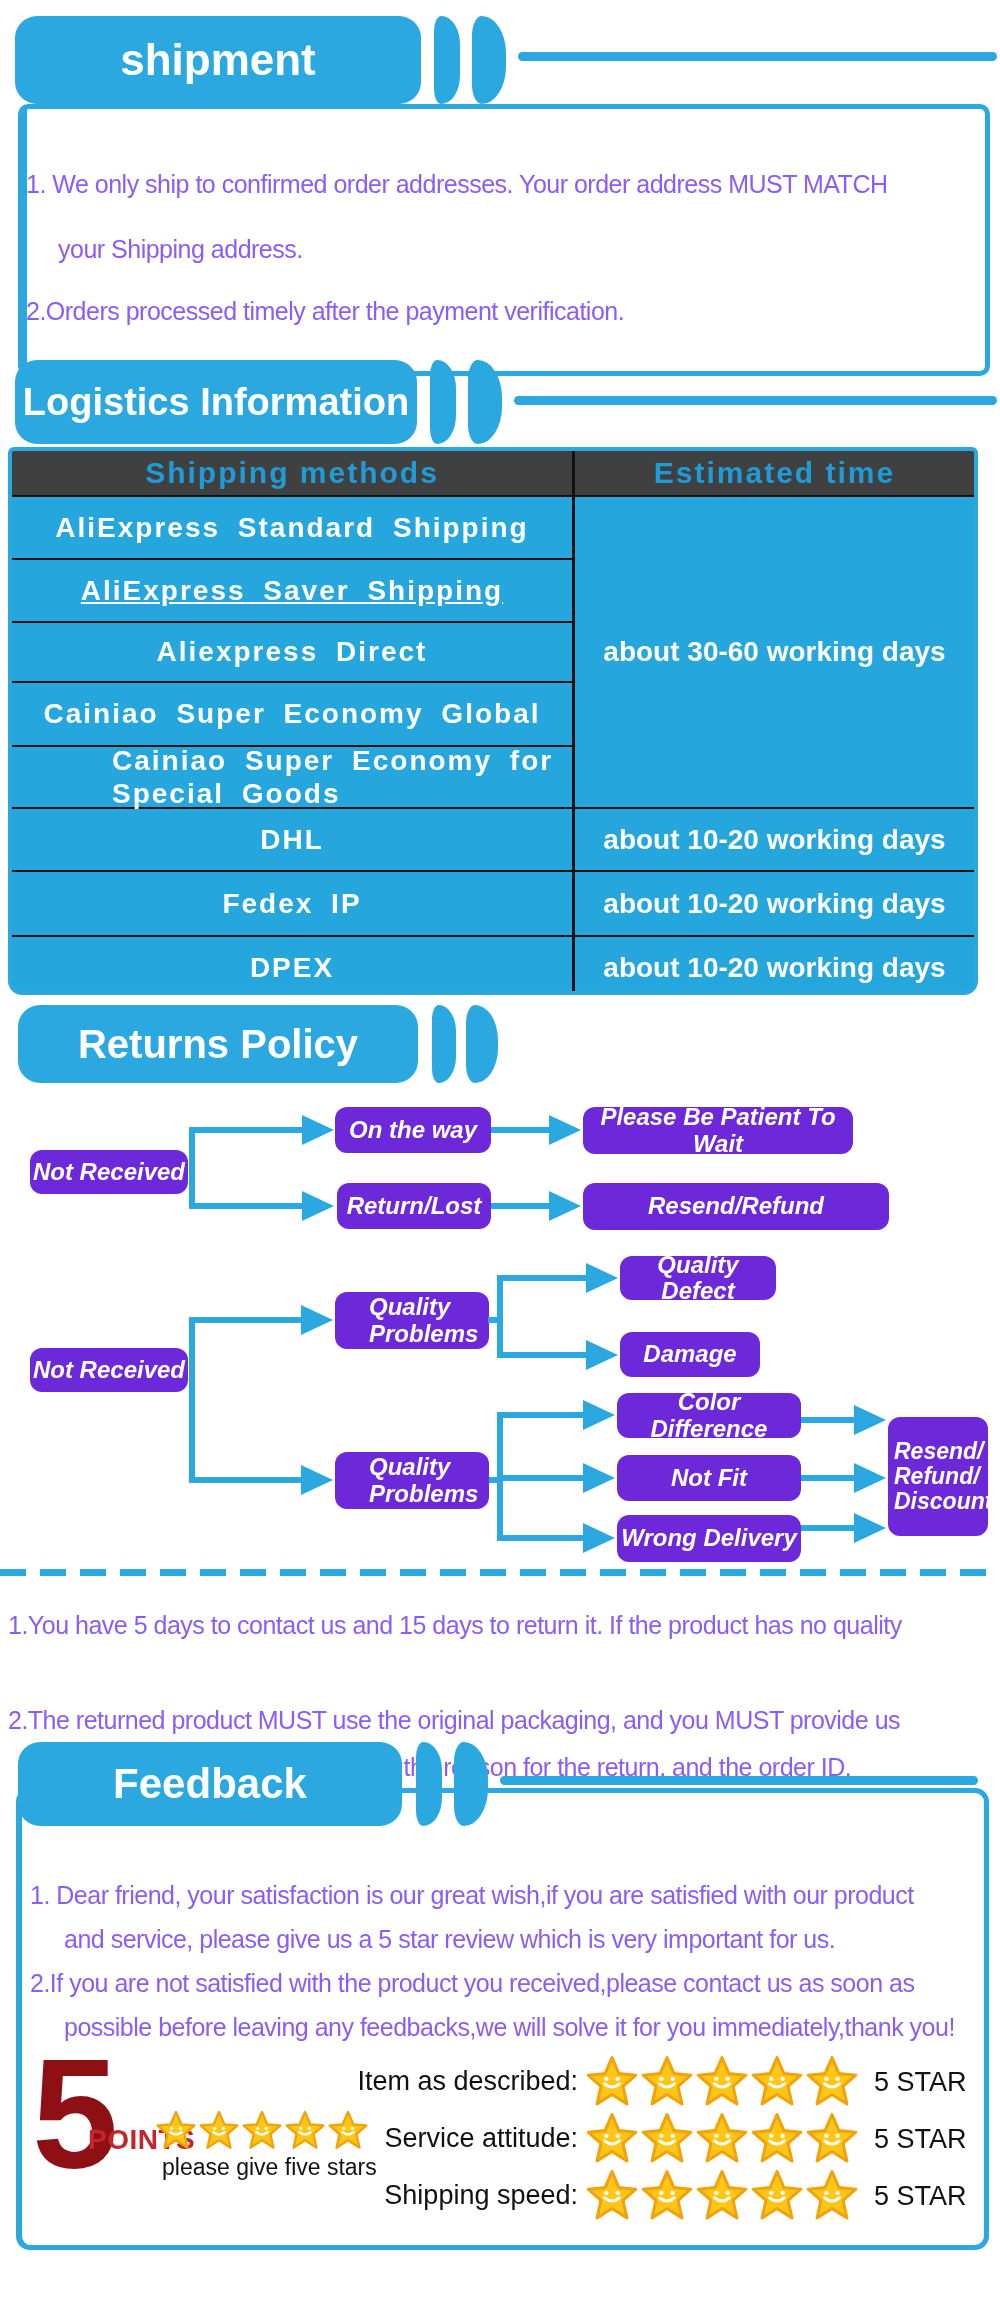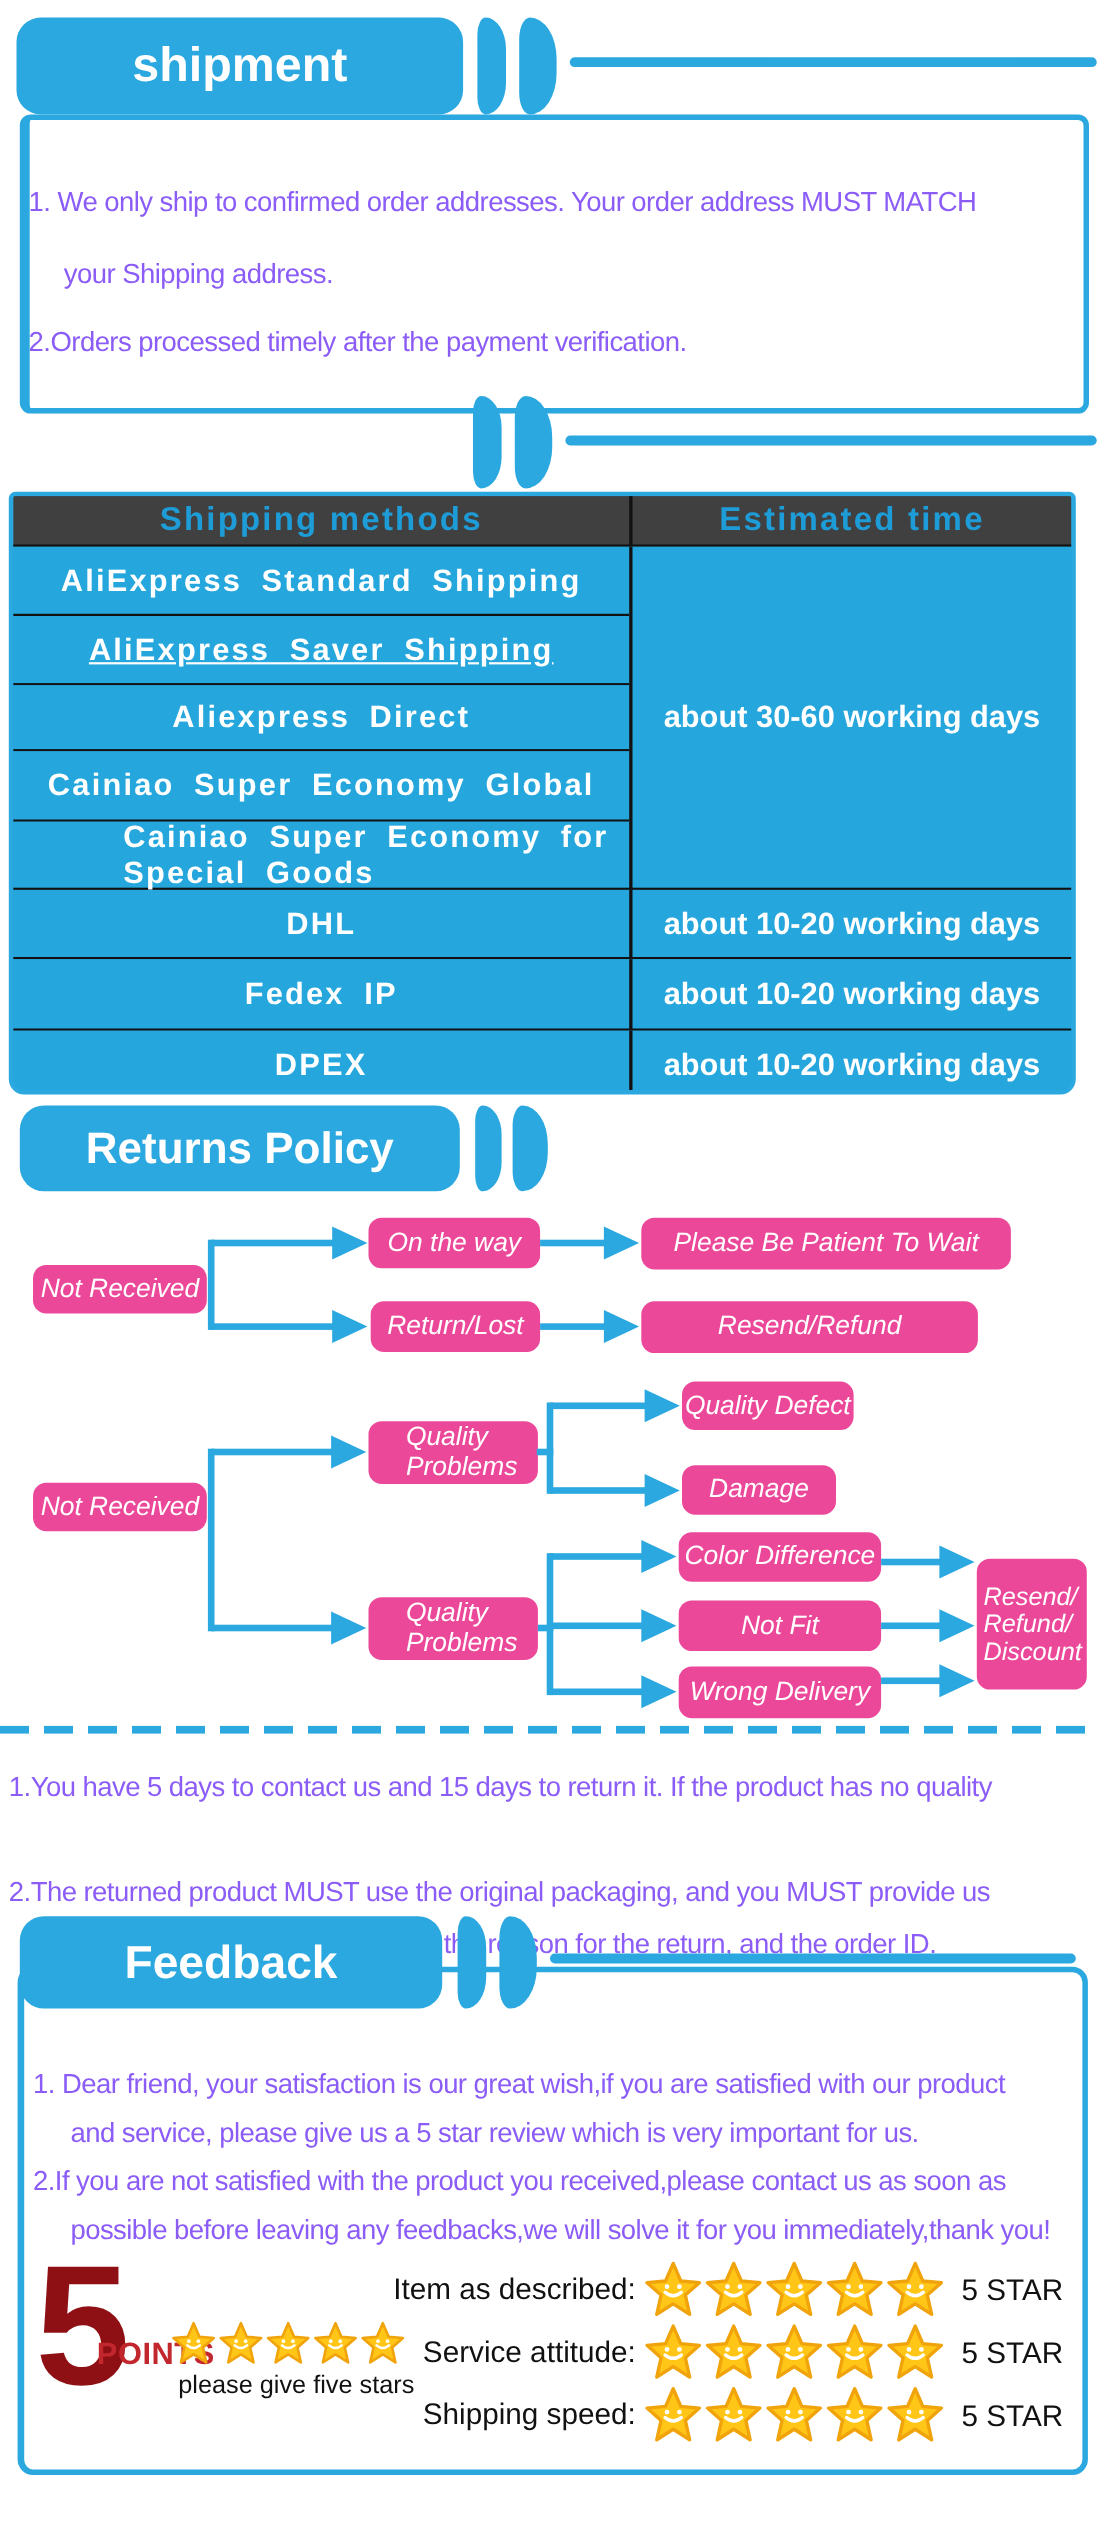--- a/index.html
+++ b/index.html
@@ -22,21 +22,21 @@
          display:flex;align-items:center;justify-content:center;border-bottom:2px solid #111;text-align:right;}
   .hcell.right{border-left:3px solid #111;}
   .mcell{background:#25A6DC;color:#fff;font-weight:bold;font-size:28px;letter-spacing:2px;word-spacing:8px;
          display:flex;align-items:center;justify-content:center;border-bottom:2px solid #111;}
   .mcell.last{border-bottom:none;}
   .tcell{background:#25A6DC;color:#fff;font-weight:bold;font-size:28px;border-left:3px solid #111;
          display:flex;align-items:center;justify-content:center;border-bottom:2px solid #111;}
   .tcell.last{border-bottom:none;}
   .twolines{justify-content:flex-start;padding-left:100px;text-align:left;line-height:1.18;}
   
-  .fbox{background:#ec4899;border-radius:12px;color:#fff;font-weight:normal;font-style:italic;
+  .fbox{background:#6d28d9;border-radius:12px;color:#fff;font-weight:bold;font-style:italic;
         font-size:24px;display:flex;align-items:center;justify-content:center;text-align:center;line-height:1.1;}
   .fbox.left{justify-content:flex-start;text-align:left;padding-left:34px;box-sizing:border-box;}
   .hline,.vline{background:#2BA8DF;}
   .arr{width:0;height:0;border-style:solid;border-width:15px 0 15px 32px;
        border-color:transparent transparent transparent #2BA8DF;}
   .dashrule{background:repeating-linear-gradient(90deg,#2BA8DF 0 26px,transparent 26px 40px);}
   
   .rlabel{font-size:27px;color:#111;text-align:right;}
   .rstar5{font-size:27px;color:#111;}
   .stars{display:flex;gap:3px;align-items:center;}
@@ -55,20 +55,23 @@
   </div>
   <div class="abs dshape" style="left:434px;top:16px;width:26px;height:88px;"></div>
   <div class="abs dshape" style="left:472px;top:16px;width:34px;height:88px;"></div>
   <div class="abs hrule" style="left:518px;top:52px;width:479px;height:9px;"></div>
 
   <div class="abs obox" style="left:18px;top:104px;width:958px;height:262px;"></div>
   <div class="abs note" style="left:26px;top:170px;">1. We only ship to confirmed order addresses. Your order address MUST MATCH</div>
   <div class="abs note" style="left:58px;top:235px;">your Shipping address.</div>
   <div class="abs note" style="left:26px;top:297px;">2.Orders processed timely after the payment verification.</div>
 
+  <div class="abs pill" style="left:15px;top:360px;width:402px;height:84px;font-size:38px;">
+    <span>Logistics Information</span>
+  </div>
   <div class="abs dshape" style="left:430px;top:360px;width:26px;height:84px;"></div>
   <div class="abs dshape" style="left:468px;top:360px;width:34px;height:84px;"></div>
   <div class="abs hrule" style="left:514px;top:396px;width:483px;height:9px;"></div>
 
   <div class="abs ltable" style="left:8px;top:447px;width:970px;height:548px;box-sizing:border-box;">
     <div class="hcell" style="grid-column:1;grid-row:1;">Shipping methods</div>
     <div class="hcell right" style="grid-column:2;grid-row:1;">Estimated time</div>
 
     <div class="mcell" style="grid-column:1;grid-row:2;">AliExpress Standard Shipping</div>
     <div class="mcell" style="grid-column:1;grid-row:3;text-decoration:underline;">AliExpress Saver Shipping</div>
@@ -97,21 +100,21 @@
   <div class="abs fbox" style="left:30px;top:1150px;width:158px;height:44px;">Not Received</div>
   <div class="abs vline" style="left:189px;top:1127px;width:6px;height:82px;"></div>
   <div class="abs hline" style="left:192px;top:1127px;width:113px;height:6px;"></div>
   <div class="abs hline" style="left:192px;top:1203px;width:113px;height:6px;"></div>
   <div class="abs arr" style="left:302px;top:1115px;"></div>
   <div class="abs arr" style="left:302px;top:1191px;"></div>
 
   <div class="abs fbox" style="left:335px;top:1107px;width:156px;height:46px;">On the way</div>
   <div class="abs hline" style="left:491px;top:1127px;width:61px;height:6px;"></div>
   <div class="abs arr" style="left:549px;top:1115px;"></div>
-  <div class="abs fbox" style="left:583px;top:1107px;width:336px;height:47px;">Please Be Patient To Wait</div>
+  <div class="abs fbox" style="left:583px;top:1107px;width:270px;height:47px;">Please Be Patient To Wait</div>
 
   <div class="abs fbox" style="left:337px;top:1183px;width:154px;height:46px;">Return/Lost</div>
   <div class="abs hline" style="left:491px;top:1203px;width:61px;height:6px;"></div>
   <div class="abs arr" style="left:549px;top:1191px;"></div>
   <div class="abs fbox" style="left:583px;top:1183px;width:306px;height:47px;">Resend/Refund</div>
 
   <div class="abs fbox" style="left:30px;top:1348px;width:158px;height:44px;">Not Received</div>
   <div class="abs vline" style="left:189px;top:1317px;width:6px;height:166px;"></div>
   <div class="abs hline" style="left:192px;top:1317px;width:112px;height:6px;"></div>
   <div class="abs hline" style="left:192px;top:1477px;width:112px;height:6px;"></div>

